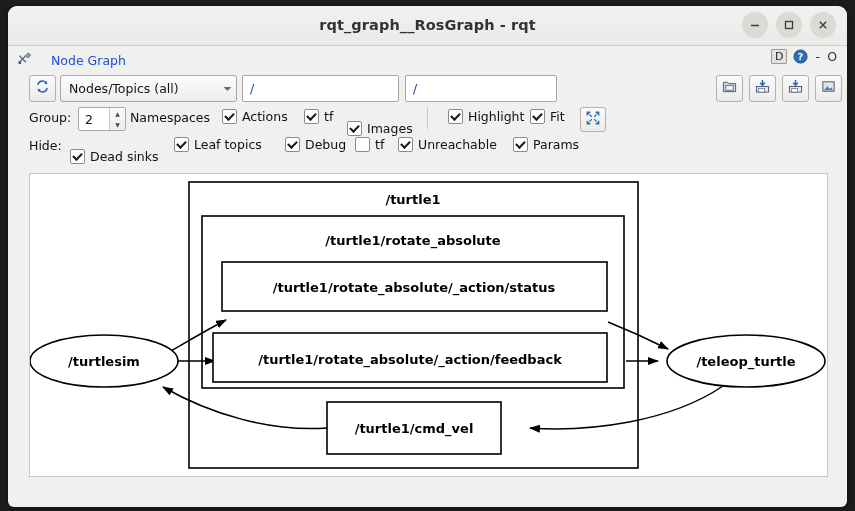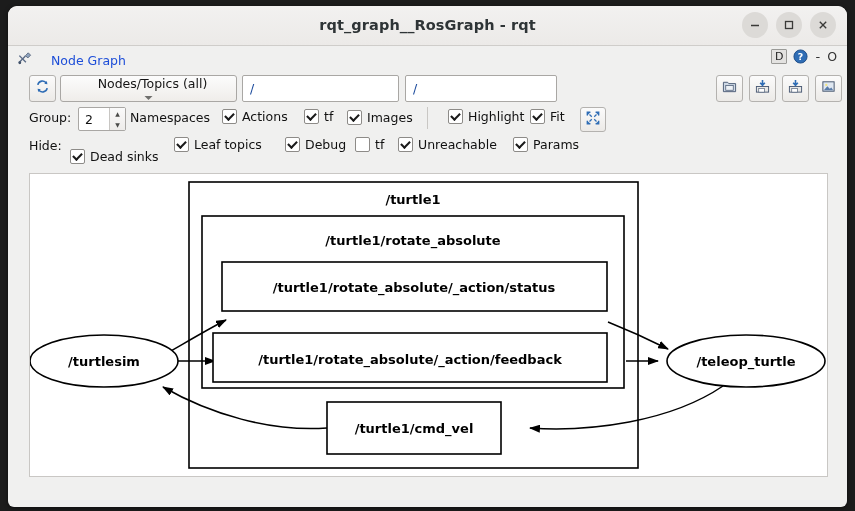--- a/index.html
+++ b/index.html
@@ -174,21 +174,21 @@
       <span>
         <svg width="15" height="15" viewBox="0 0 16 16">
           <path d="M3 6.2 A5 5 0 0 1 12.2 4.6" fill="none" stroke="#2f6db5" stroke-width="1.7"></path>
           <path d="M12.6 2.2 L13.2 5.6 L9.9 5.0 Z" fill="#2f6db5"></path>
           <path d="M13 9.8 A5 5 0 0 1 3.8 11.4" fill="none" stroke="#2f6db5" stroke-width="1.7"></path>
           <path d="M3.4 13.8 L2.8 10.4 L6.1 11.0 Z" fill="#2f6db5"></path>
         </svg>
       </span>
     </div>
 
-    <div class="combo" style="left:52px;top:3px;width:175px;flex-direction:column;">
+    <div class="combo" style="left:52px;top:3px;width:175px;">
       <span class="combo-label">Nodes/Topics (all)</span>
       <span class="combo-arrow">
         <svg width="9" height="6" viewBox="0 0 9 6">
             <path d="M0.5 1 L4.5 5 L8.5 1 Z" fill="#6f6f6d"></path>
           </svg>
       </span>
     </div>
 
     <div class="lineedit" style="left:234px;top:3px;width:155px;">
       <span title="/">/</span>
@@ -247,21 +247,21 @@
     <span class="opt lbl" style="left:122px;top:6px;">Namespaces</span>
 
     <div class="opt" style="left:214px;top:5px;text-align:right;">
       <span class="cb on"></span>
       <span class="lbl">Actions</span>
     </div>
     <div class="opt" style="left:296px;top:5px;">
       <span class="cb on"></span>
       <span class="lbl">tf</span>
     </div>
-    <div class="opt" style="left:339px;top:6px;">
+    <div class="opt" style="left:339px;top:17px;">
       <span class="cb on"></span>
       <span class="lbl">Images</span>
     </div>
 
     <div class="sep-v" style="left:419px;top:3px;height:22px;"></div>
 
     <div class="opt" style="left:428px;top:5px;padding-left:12px;">
       <span class="cb on"></span>
       <span class="lbl">Highlight</span>
     </div>

